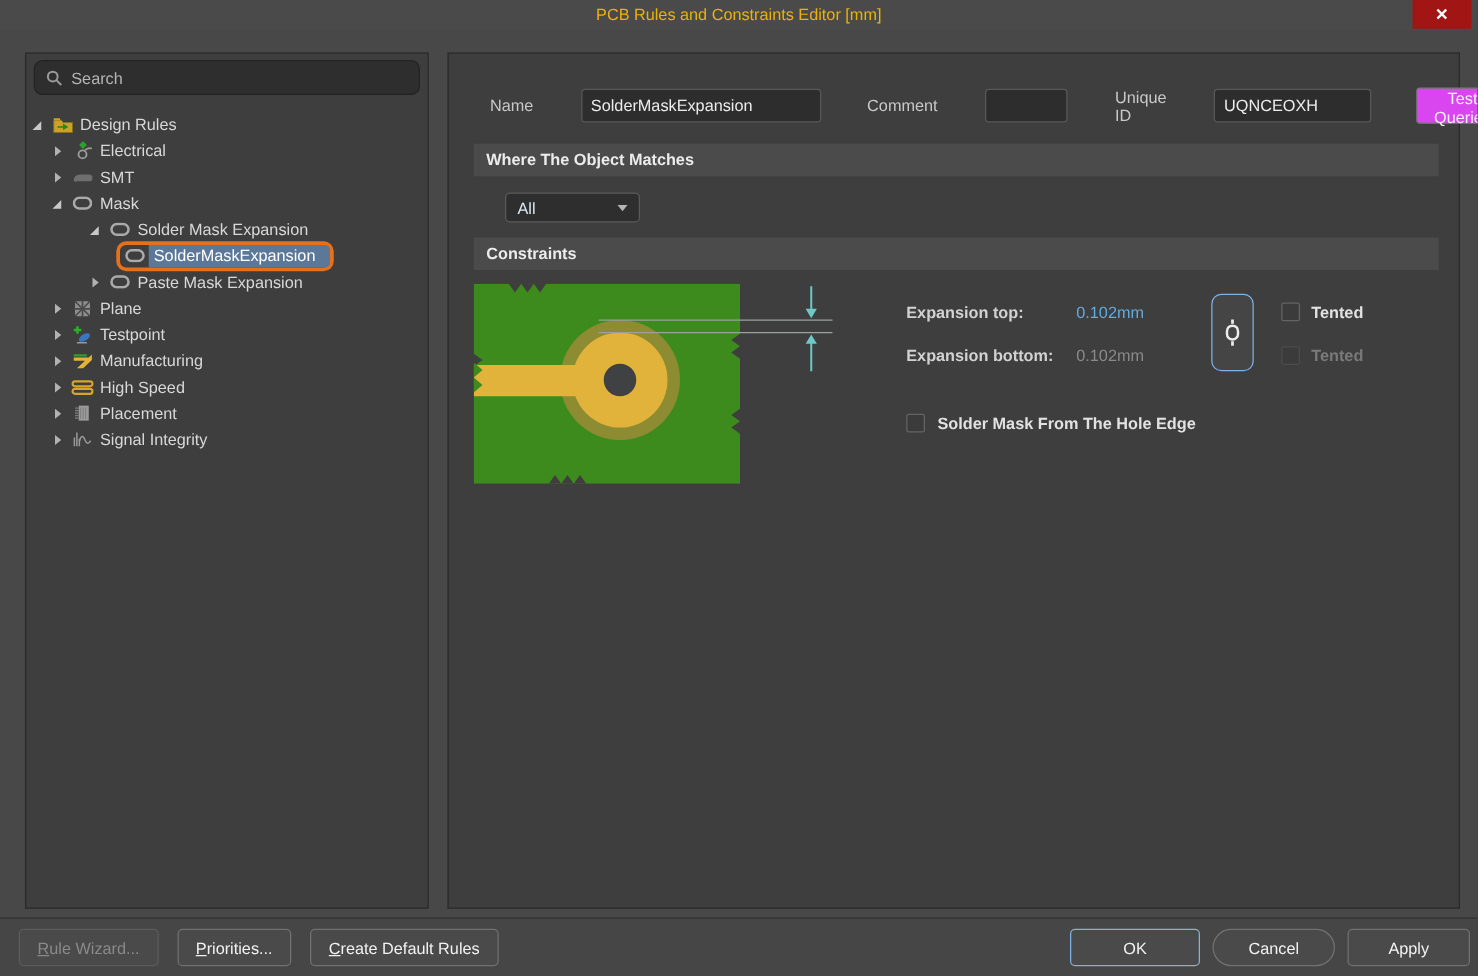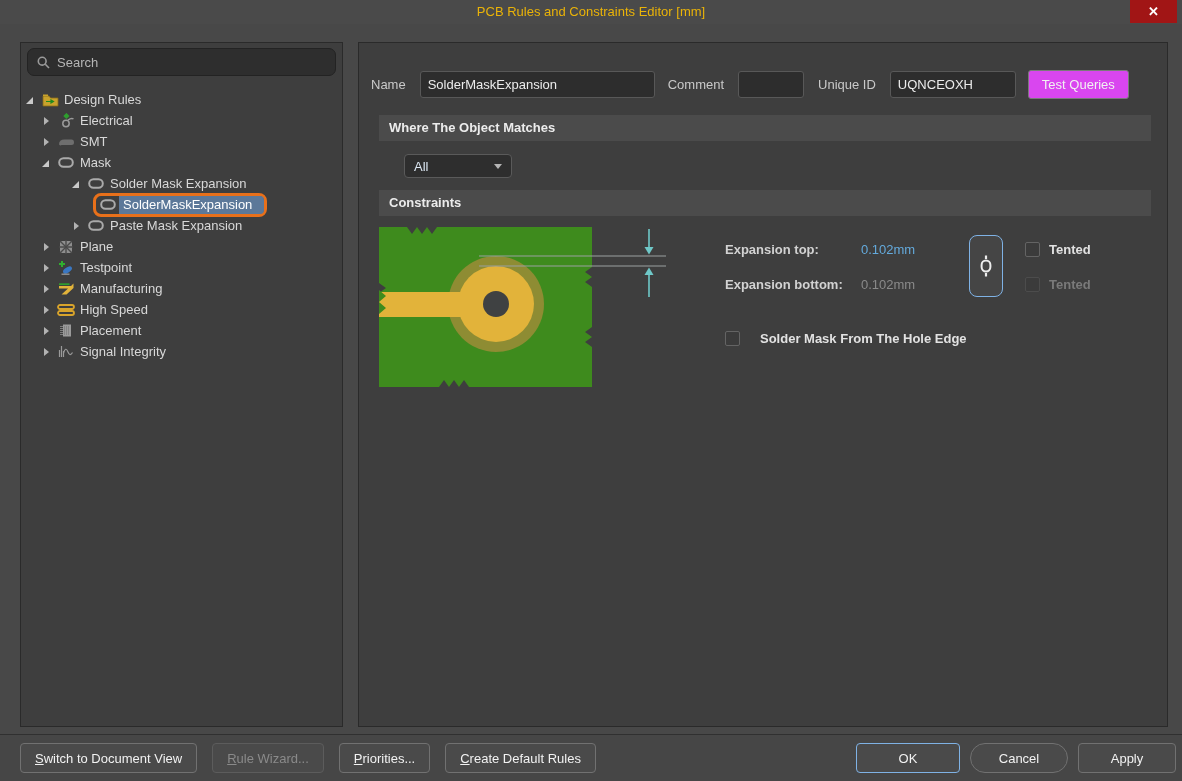--- a/index.html
+++ b/index.html
@@ -36,22 +36,22 @@
   .tw.exp::before { content:""; position:absolute; left:1px; top:3px;
     border-bottom:7px solid #c9c9c9; border-left:7px solid transparent; }
   .ticon { width:18px; height:16px; display:inline-flex; align-items:center;
     justify-content:center; margin:0 5px 0 4px; flex:none; }
   .selwrap { display:inline-flex; align-items:center; border:3px solid #e8701a;
     border-radius:8px; padding:0 0 0 2px; background:#3e3e3e; height:24px; }
   .selwrap .ticon { margin:0 0 0 1px; }
   .sel-label { background:#5c7899; color:#ffffff; padding:1px 12px 2px 4px;
     margin-left:2px; border-radius:0 4px 4px 0; }
   
-  .fields-row { position:absolute; left:12px; top:28px; right:20px; height:27px;
-    display:flex; align-items:center; }
+  .fields-row { position:absolute; left:33px; top:28px; right:20px; height:27px;
+    display:flex; align-items:center;gap:24px; }
   .flabel { color:#c9c9c9; }
   .tinput { background:#2d2d2d; border:1px solid #585858; border-radius:3px;
     color:#ececec; height:27px; padding:0 7px; font-family:"Liberation Sans", sans-serif;
     font-size:13px; outline:none; }
   .name-input { width:235px; margin-left:14px; }
   .comment-input { width:66px; margin-left:14px; }
   .id-input { width:126px; margin-left:14px; }
   .test-queries { margin-left:12px; height:29px; padding:0 13px; background:#d946ef;
     border:1px solid #7a7a7a; border-radius:3px; color:#f2f2f2; font-size:13px;
     font-family:"Liberation Sans", sans-serif; cursor:pointer; }
@@ -76,21 +76,21 @@
     border:1px solid #7fb2e5; border-radius:8px; background:#454545;
     display:flex; align-items:center; justify-content:center; cursor:pointer; }
   .tented-col { margin-left:22px; margin-top:10px; }
   .cb-row { display:flex; align-items:center; gap:9px; height:24px; margin-bottom:11px; }
   .cb { width:15px; height:15px; background:#3b3b3b; border:1px solid #646464;
     border-radius:2px; flex:none; cursor:pointer; }
   .cb.disabled { border-color:#4c4c4c; cursor:default; }
   .cb-label { font-weight:bold; color:#e2e2e2; }
   .cb-label.disabled { color:#7a7a7a; }
   .hole-edge-row { position:absolute; left:366px; top:288px; display:flex;
-    align-items:center; gap:20px; }
+    align-items:center; gap:10px; }
   
   .footer { position:absolute; left:0; right:0; bottom:0; height:47px; background:#464646;
     border-top:1px solid #303030; display:flex; align-items:center; }
   .fbtn { height:30px; background:#4a4a4a; border:1px solid #717171; border-radius:4px;
     color:#f2f2f2; font-size:13px; font-family:"Liberation Sans", sans-serif;
     padding:0 14px; cursor:pointer; }
   .fbtn.disabled { color:#8a8a8a; border-color:#5c5c5c; cursor:default; }
   .fbtn.primary { border:1px solid #7fb2e5; }
   .footer .spacer { flex:1; }
   .ml20 { margin-left:20px; } .ml15 { margin-left:15px; } .ml10 { margin-left:10px; }
@@ -347,21 +347,20 @@
   </div>
 
   <div class="hole-edge-row">
     <span class="cb"></span>
     <span class="cb-label">Solder Mask From The Hole Edge</span>
   </div>
 
 </div>
 
 <div class="footer">
-  <button class="fbtn ml20"><u>S</u>witch to Document View</button>
   <button class="fbtn disabled ml15"><u>R</u>ule Wizard...</button>
   <button class="fbtn ml15"><u>P</u>riorities...</button>
   <button class="fbtn ml15"><u>C</u>reate Default Rules</button>
   <span class="spacer"></span>
   <button class="fbtn primary w-ok">OK</button>
   <button class="fbtn w-cancel ml10">Cancel</button>
   <button class="fbtn w-apply ml10 mr6">Apply</button>
 </div>
 
 </body></html>

